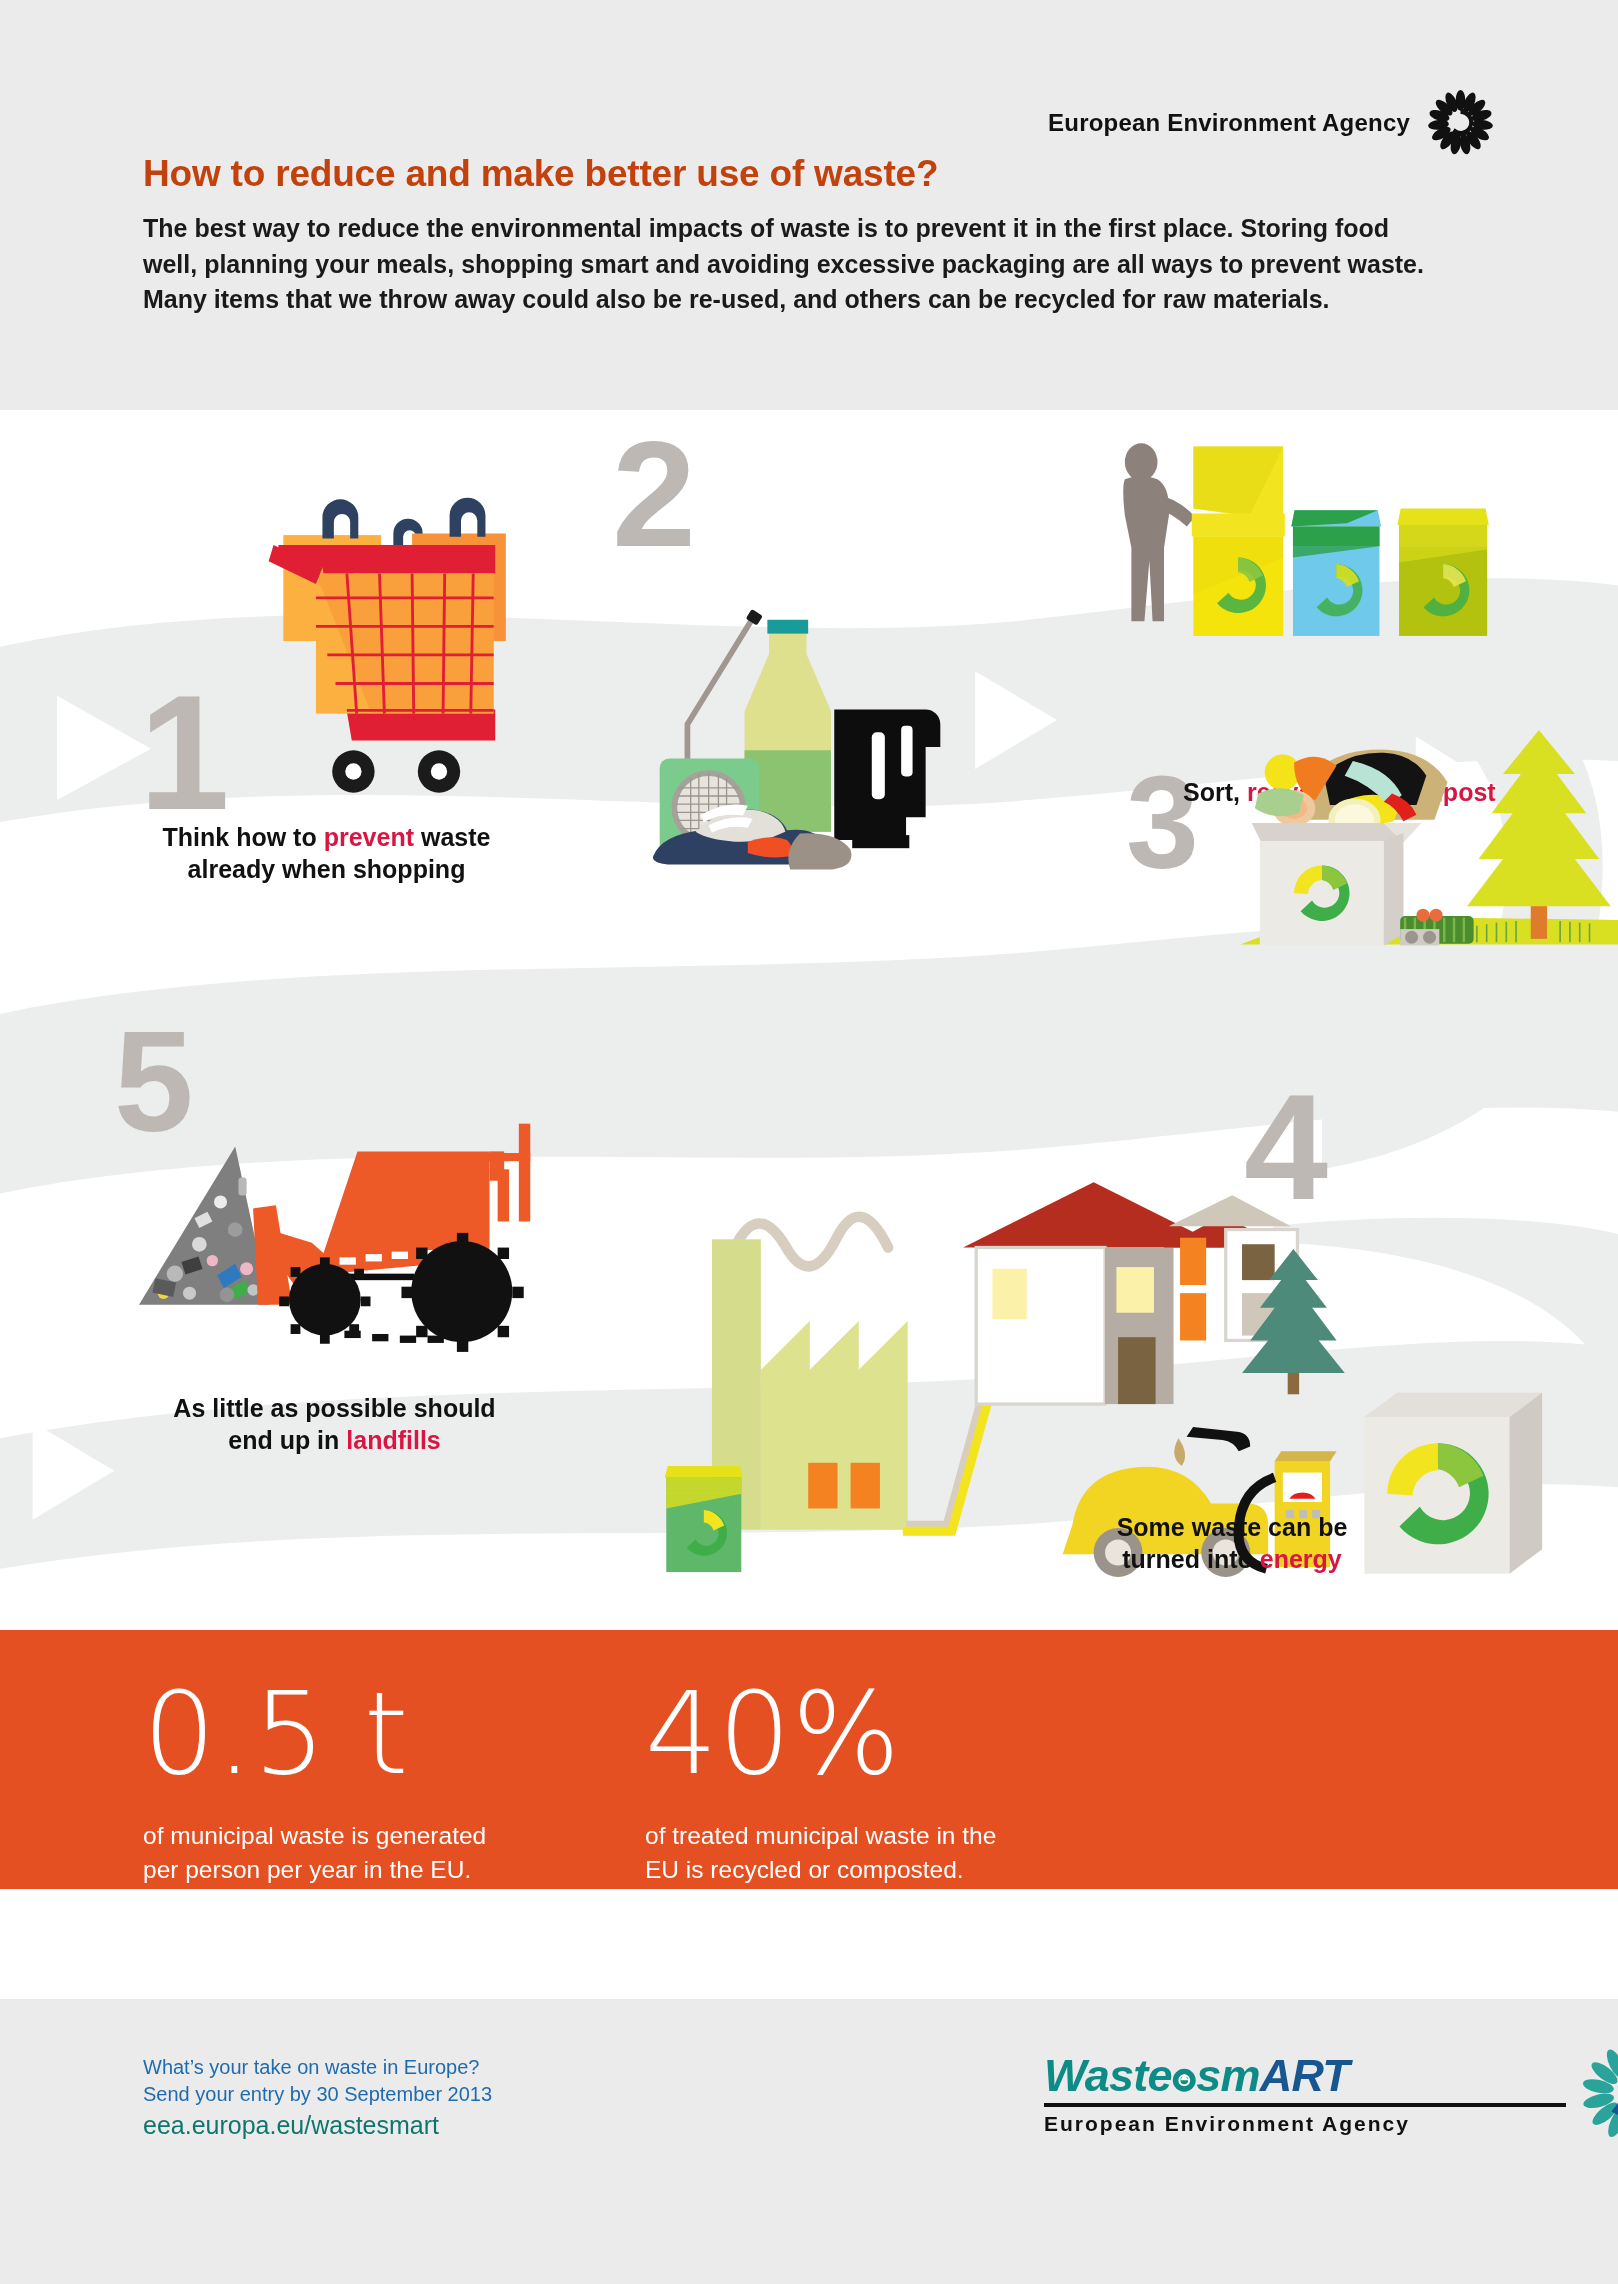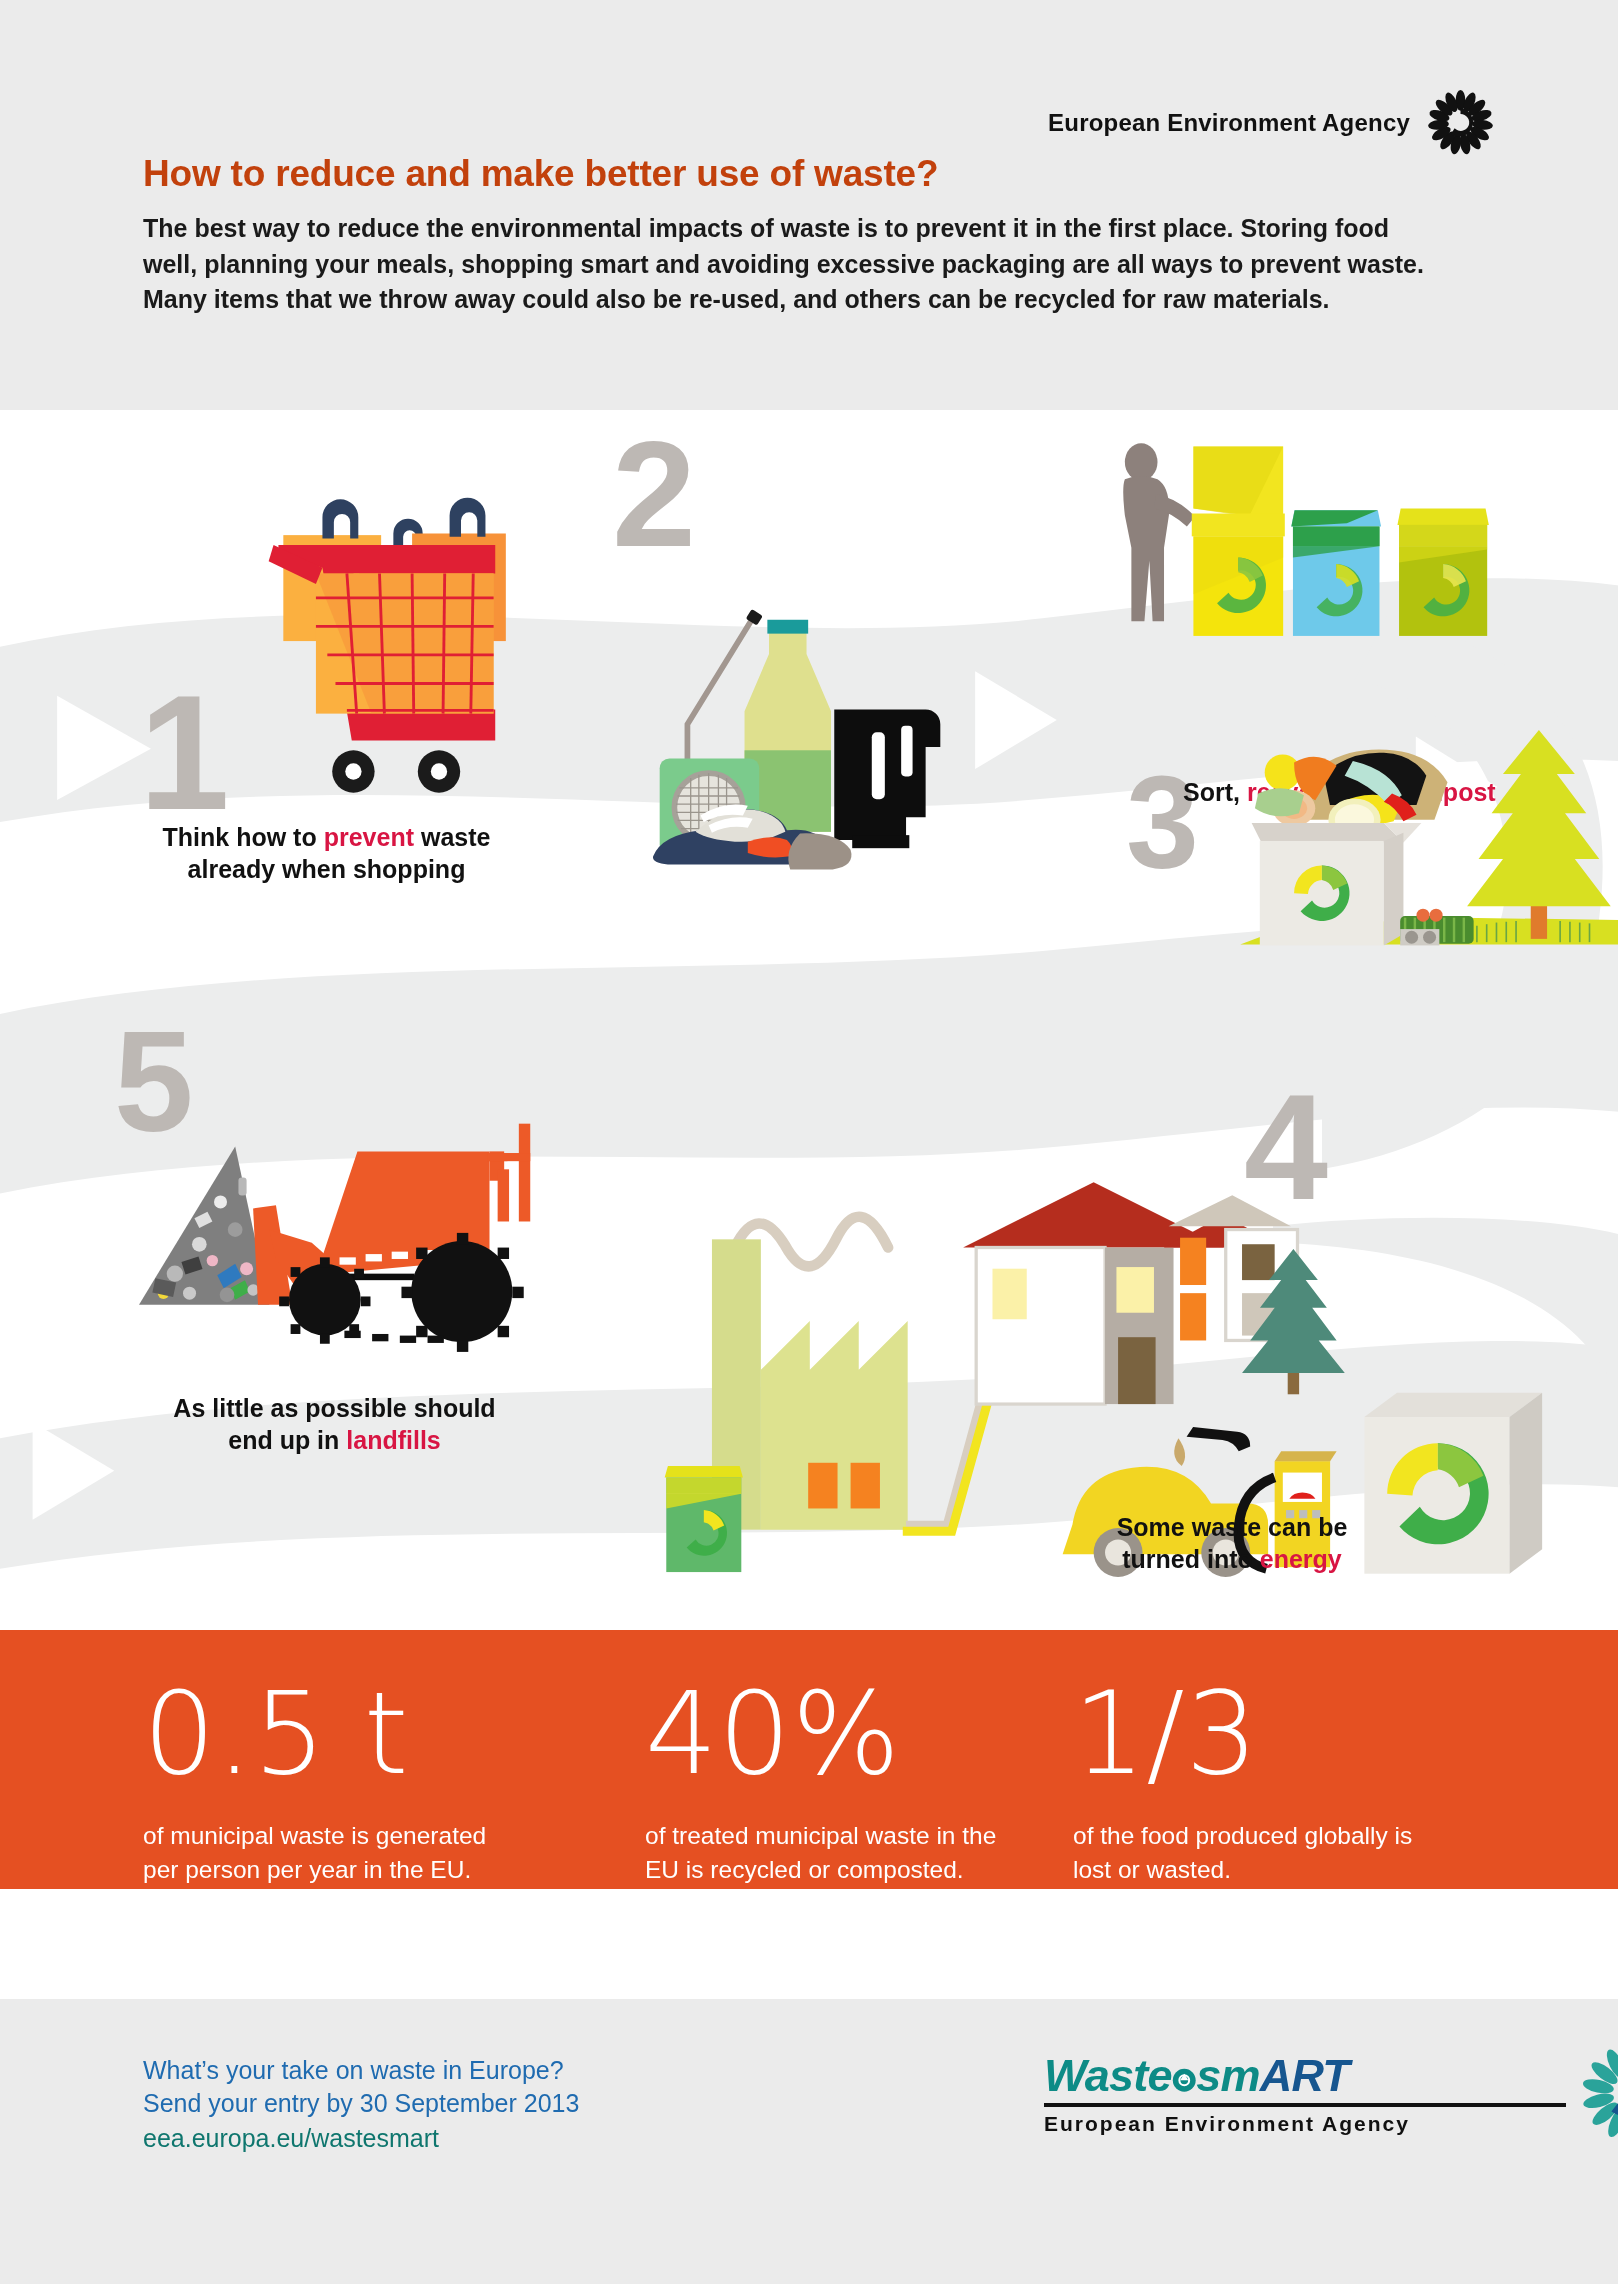--- a/index.html
+++ b/index.html
@@ -66,21 +66,21 @@
   .sources{
     position:absolute;right:122px;top:294px;color:#fff;font-size:19px;
   }
 
   
   .footer{
     position:absolute;left:0;top:1999px;width:1619px;height:285px;
     background:#ebebeb;
   }
   .foot-copy{position:absolute;left:143px;top:55px;}
-  .foot-copy .l1,.foot-copy .l2{font-size:25px;color:#1f6bb0;line-height:1.33;}
+  .foot-copy .l1,.foot-copy .l2{font-size:20px;color:#1f6bb0;line-height:1.33;}
   .foot-copy .url{font-size:25px;color:#0f766e;line-height:1.33;margin-top:1.6px;}
 
   .ws-logo{position:absolute;left:1044px;top:2044px;}
   .ws-word{font-size:0;white-space:nowrap;}
   .ws-word span{
     font-size:45px;font-weight:bold;font-style:italic;letter-spacing:-0.8px;
   }
   .ws-teal{color:#0d8b86;}
   .ws-blue{color:#17568f;text-align:right;}
   .ws-rule{height:4.1px;background:#111;width:522px;margin:1.6px 0 4.9px 0;}
@@ -521,24 +521,20 @@
     <div class="stat" style="left:143px;">
       <span class="big">0.5 t</span>
       <span class="desc">of municipal waste is generated per person per year in the EU.</span>
     </div>
 
     <div class="stat" style="left:645px;">
       <span class="big">40%</span>
       <span class="desc">of treated municipal waste in the EU is recycled or composted.</span>
     </div>
 
-    <div class="stat" style="left:1073px;">
-      <span class="big">1/3</span>
-      <span class="desc">of the food produced globally is lost or wasted.</span>
-    </div>
 
     <div class="sources">Sources: Eurostat (2011), FAO</div>
   </div>
 
   <div class="footer">
     <div class="foot-copy">
       <div class="l1">What’s your take on waste in Europe?</div>
       <div class="l2">Send your entry by 30 September 2013</div>
       <div class="url">eea.europa.eu/wastesmart</div>
     </div>

